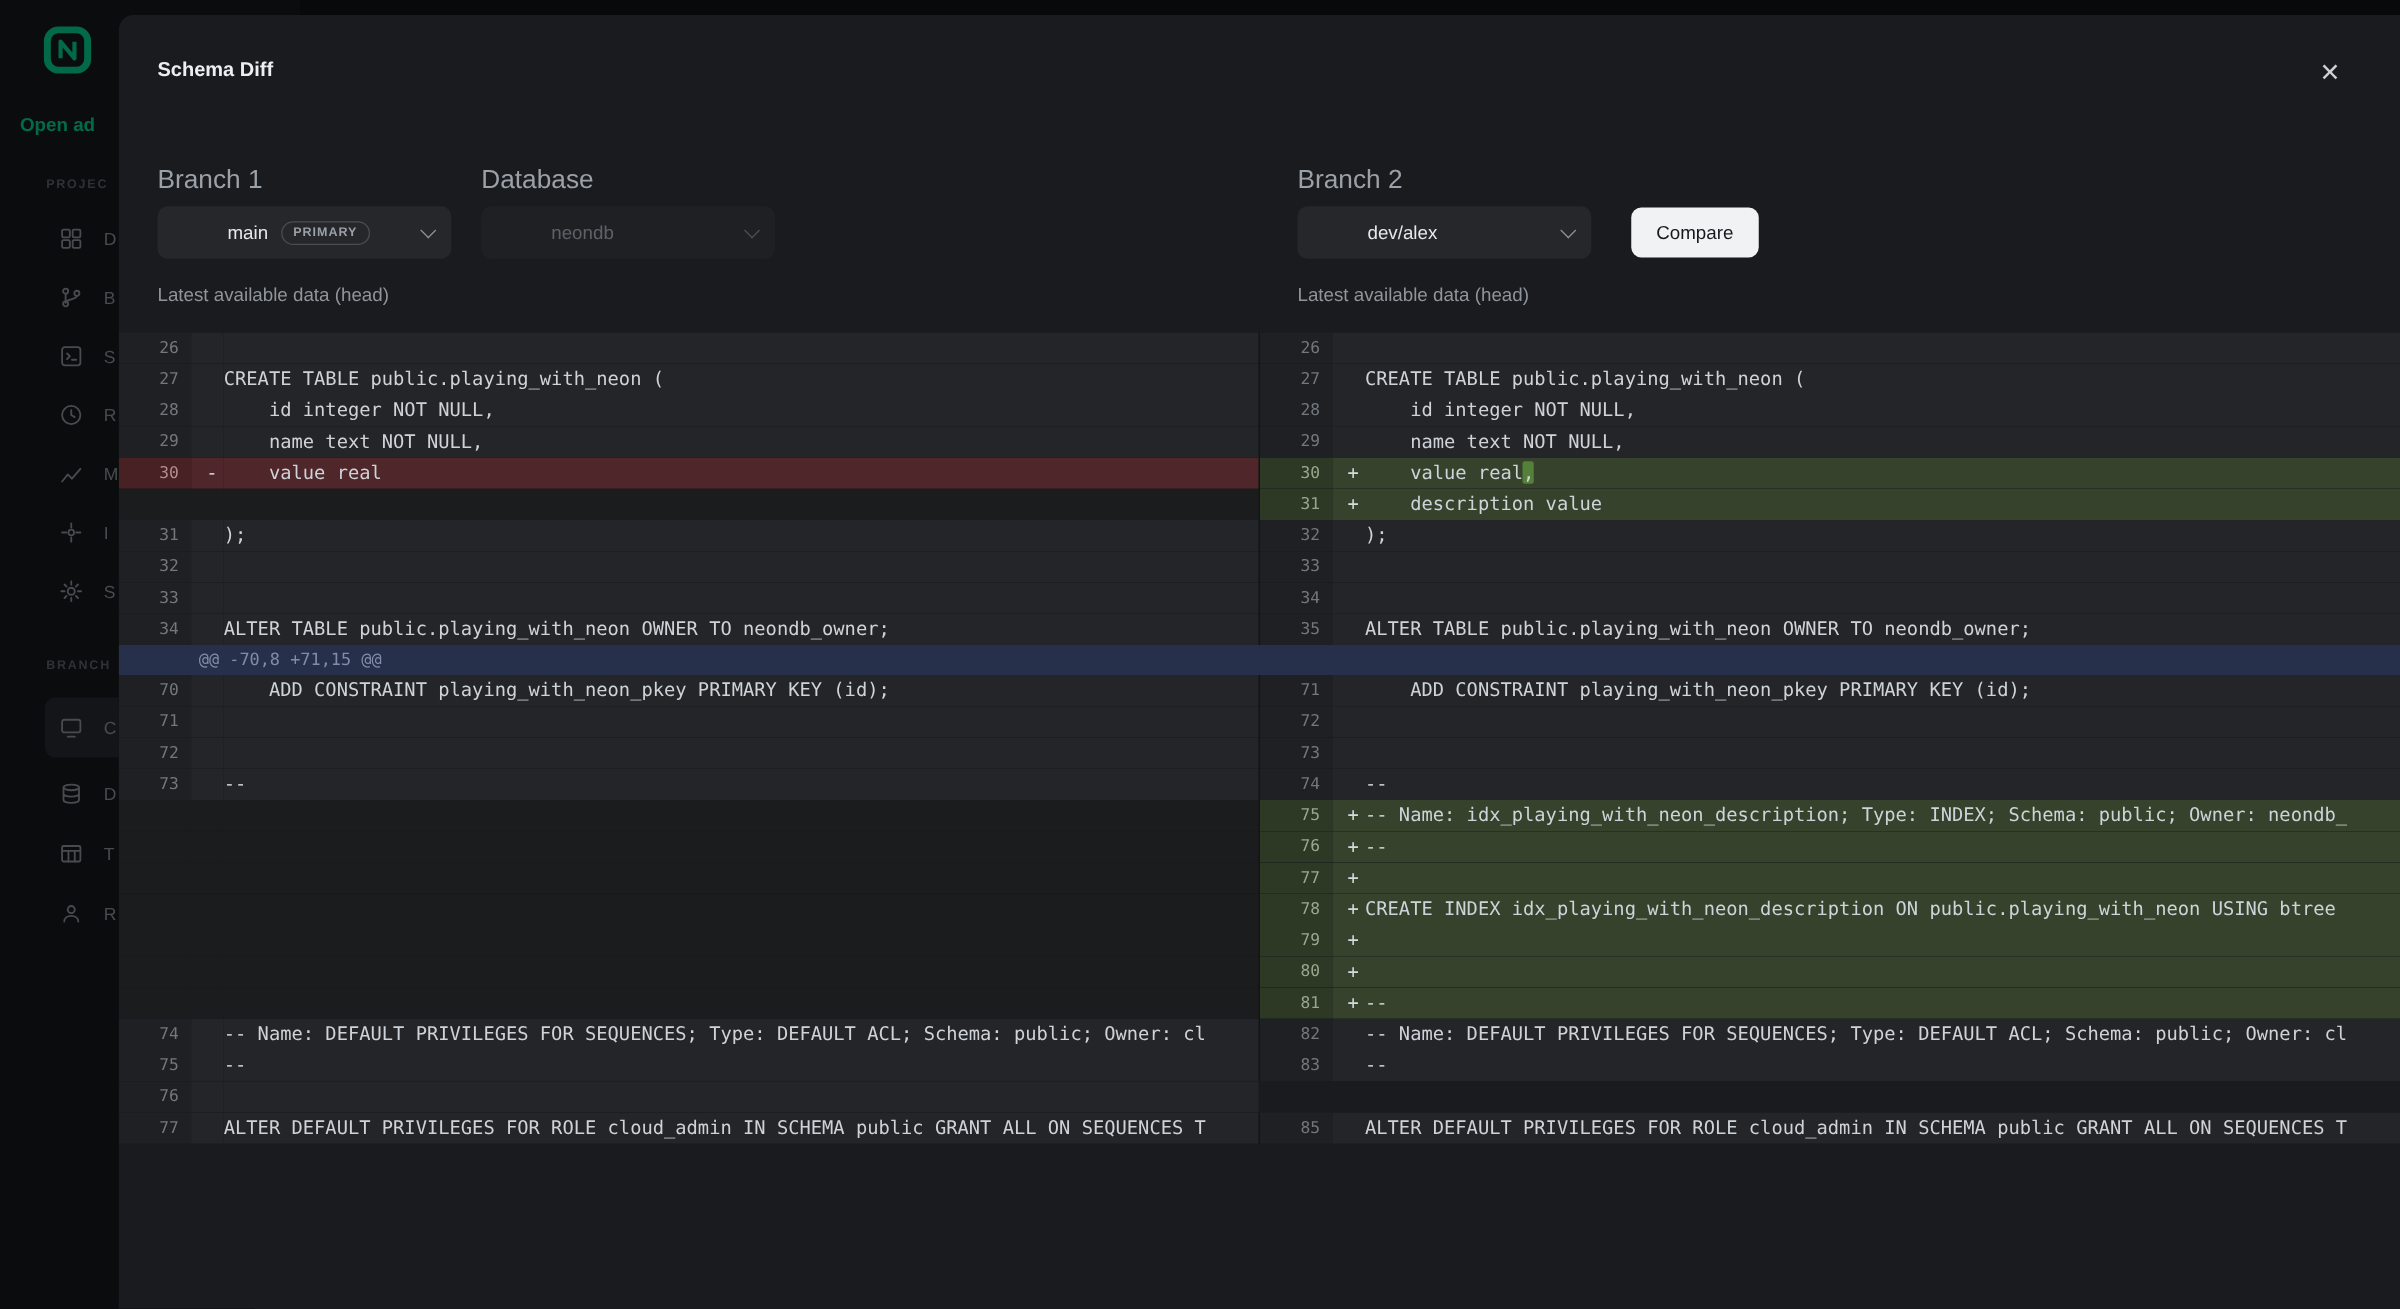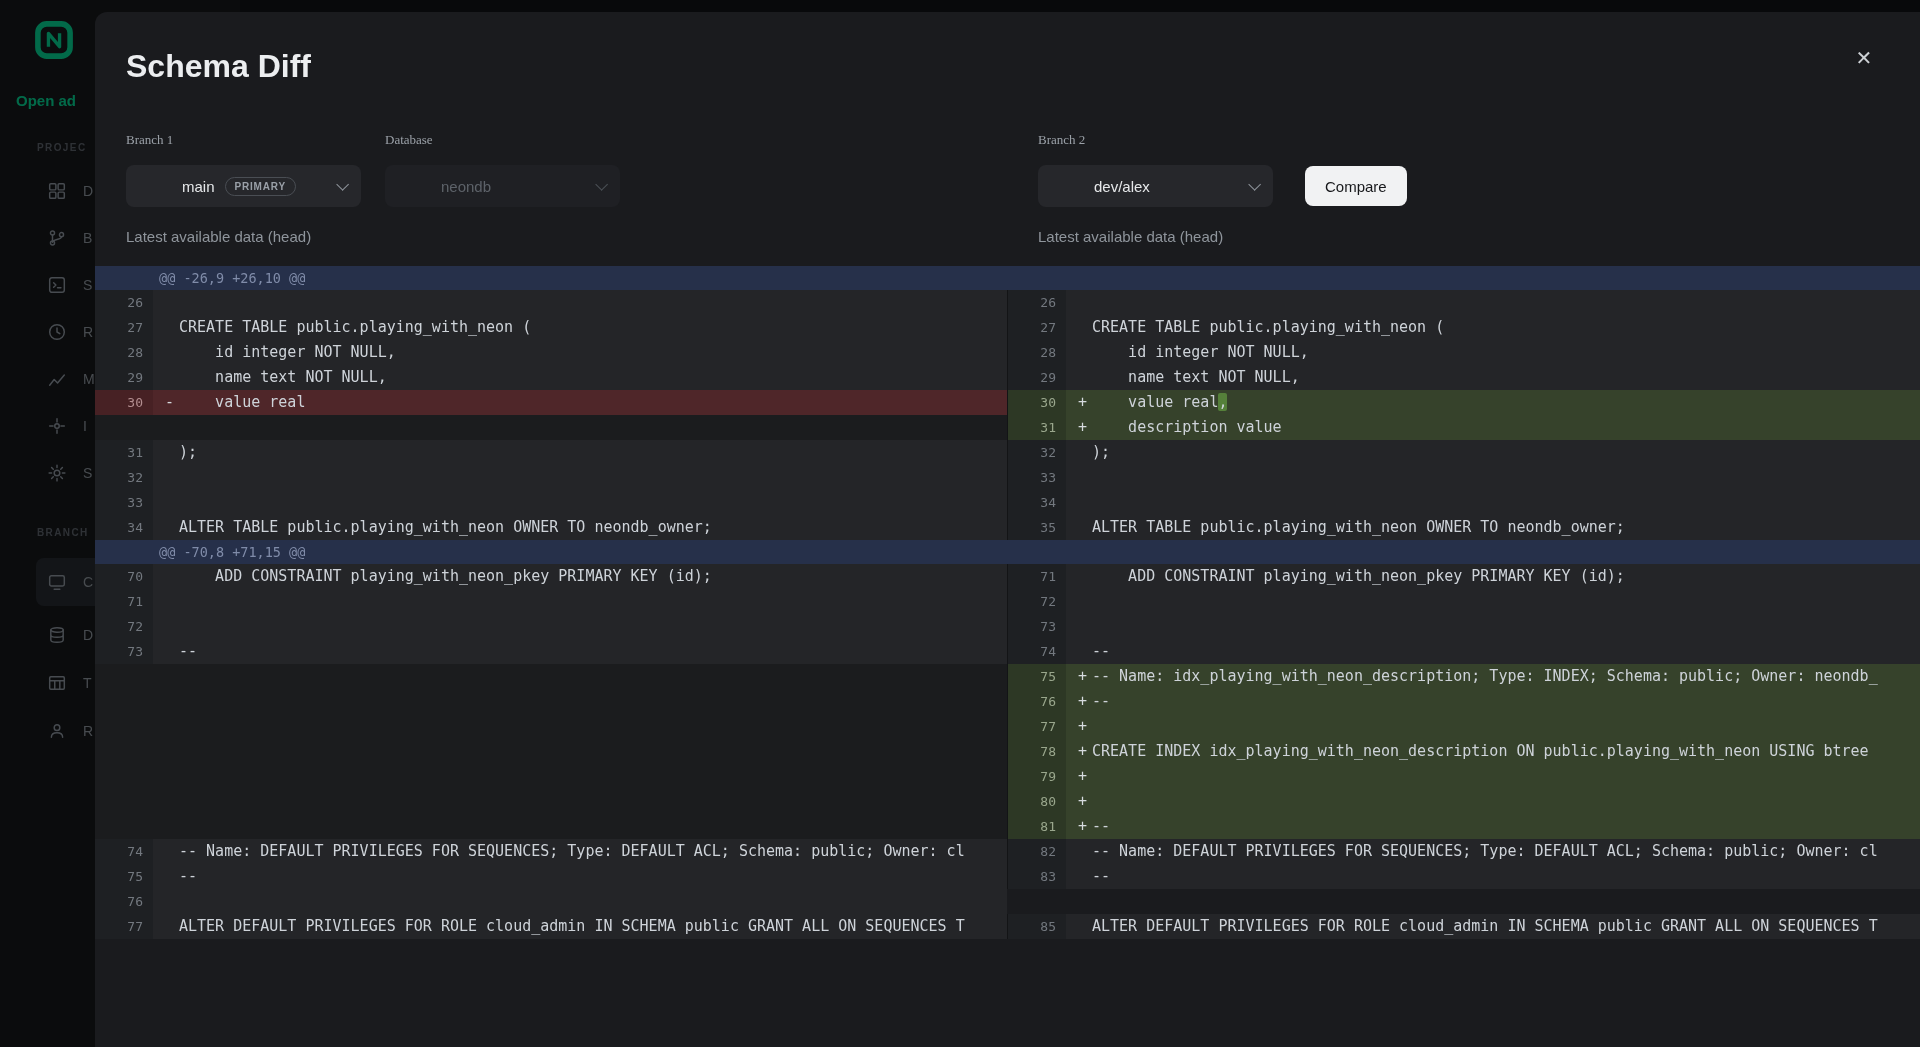--- a/index.html
+++ b/index.html
@@ -23,31 +23,31 @@
   .side-icon { width:18px; height:18px; display:inline-flex; }
   .side-icon svg { width:18px; height:18px; fill:none; stroke:#9aa1a9; stroke-width:1.3; stroke-linecap:round; stroke-linejoin:round; }
   .side-label { margin-left:17px; color:#9aa0a6; font-size:14px; white-space:nowrap; }
 
   
   .dim { position:absolute; inset:0; background:rgba(4,5,7,0.55); z-index:5; }
 
   
   .modal { position:absolute; left:95px; top:12px; right:0; bottom:0; background:#1a1b1e;
            border-top-left-radius:12px; z-index:10; overflow:hidden; }
-  .modal-title { position:absolute; left:31px; top:36px; color:#eceef0; font-size:32px; font-weight:600; }
+  .modal-title { position:absolute; left:31px; top:36px; color:#eceef0; font-size:16px; font-weight:600; }
   .close-btn { position:absolute; right:40px; top:30px; width:32px; height:32px; display:flex; align-items:center;
                justify-content:center; color:#cdd1d5; font-size:20px; cursor:pointer; border-radius:6px; }
 
   
   .controls { position:absolute; left:31px; right:0; top:120px; height:134px; }
   .ctl-group { position:absolute; top:0; width:235px; }
   .g-branch1  { left:0; }
   .g-database { left:259px; }
   .g-branch2  { left:912px; }
-  .ctl-label { color:#9ba1a8; font-size:13px;font-family:Liberation Serif, serif; }
+  .ctl-label { color:#9ba1a8; font-size:21px; }
   .select { position:absolute; top:33px; left:0; right:0; display:flex; align-items:center; gap:10px; height:42px;
             background:#26272b; border-radius:8px; padding:0 16px; cursor:pointer; }
   .select .val { color:#e6e8ea; font-size:15px; white-space:nowrap;margin-left:40px; }
   .badge { border:1px solid #4a4e54; color:#9aa0a8; font-size:10px; font-weight:700; letter-spacing:.8px;
            padding:3px 9px; border-radius:999px; }
   .chev { margin-left:auto; width:9px; height:9px; border-right:1.8px solid #8d939a; border-bottom:1.8px solid #8d939a;
           transform:rotate(45deg) translateY(-3px); }
   .select.disabled { background:#1f2024; }
   .select.disabled .val { color:#5d6269; }
   .select.disabled .chev { border-color:#4b5056; }
@@ -234,21 +234,20 @@
           <span class="val">dev/alex</span>
           <span class="chev"></span>
         </div>
         <div class="hint">Latest available data (head)</div>
       </div>
 
       <button class="compare-btn">Compare</button>
     </div>
 
     <div class="diff">
-        <div class="drow hunk">@@ -26,9 +26,10 @@</div>
         <div class="drow">
           <div class="pane pane-l k-ctx">
             <div class="gut">26</div>
             <div class="mark"></div>
             <div class="code"></div>
           </div>
           <div class="pane pane-r k-ctx">
             <div class="gut">26</div>
             <div class="mark"></div>
             <div class="code"></div>

